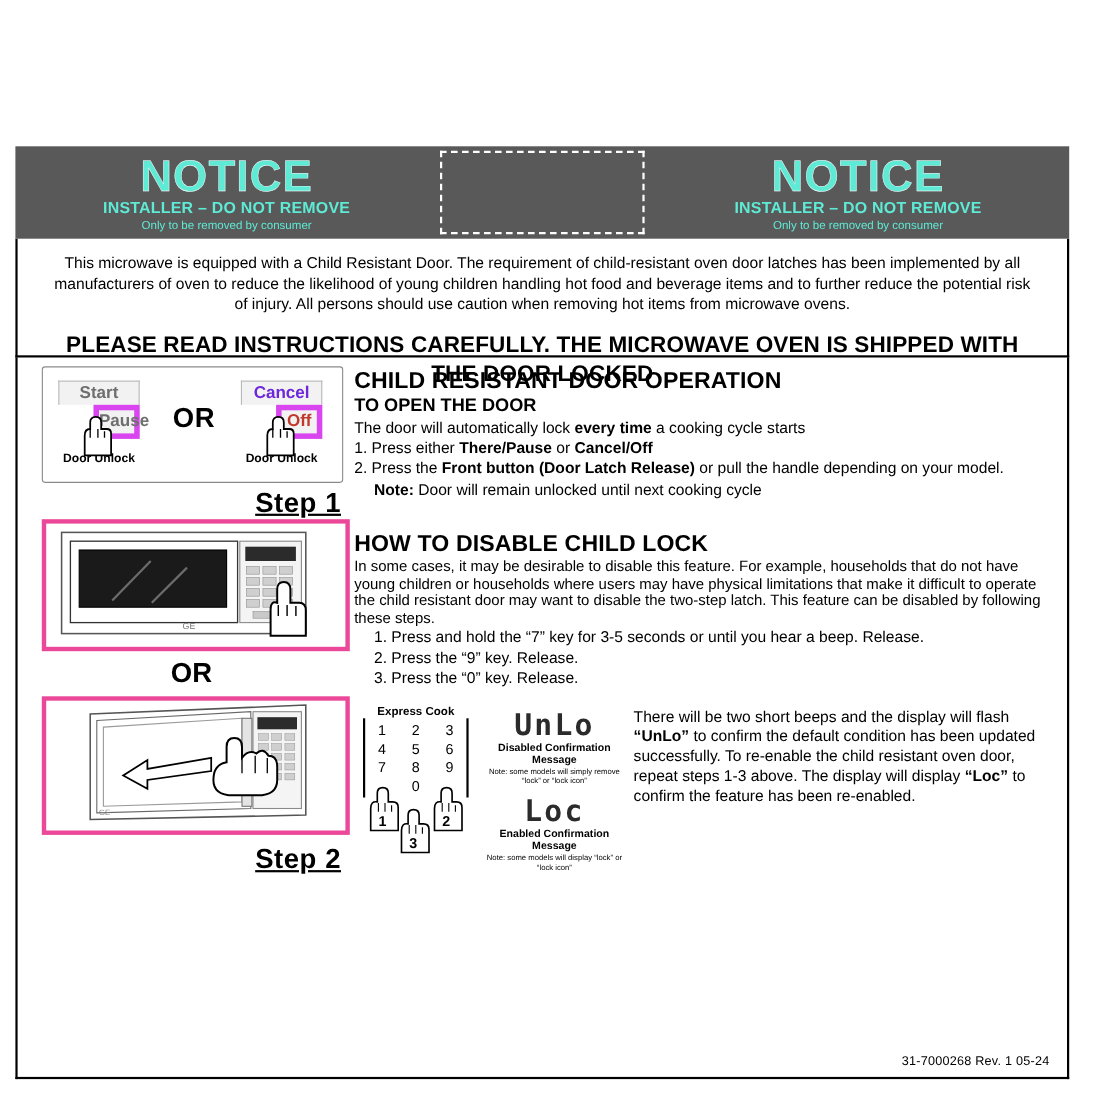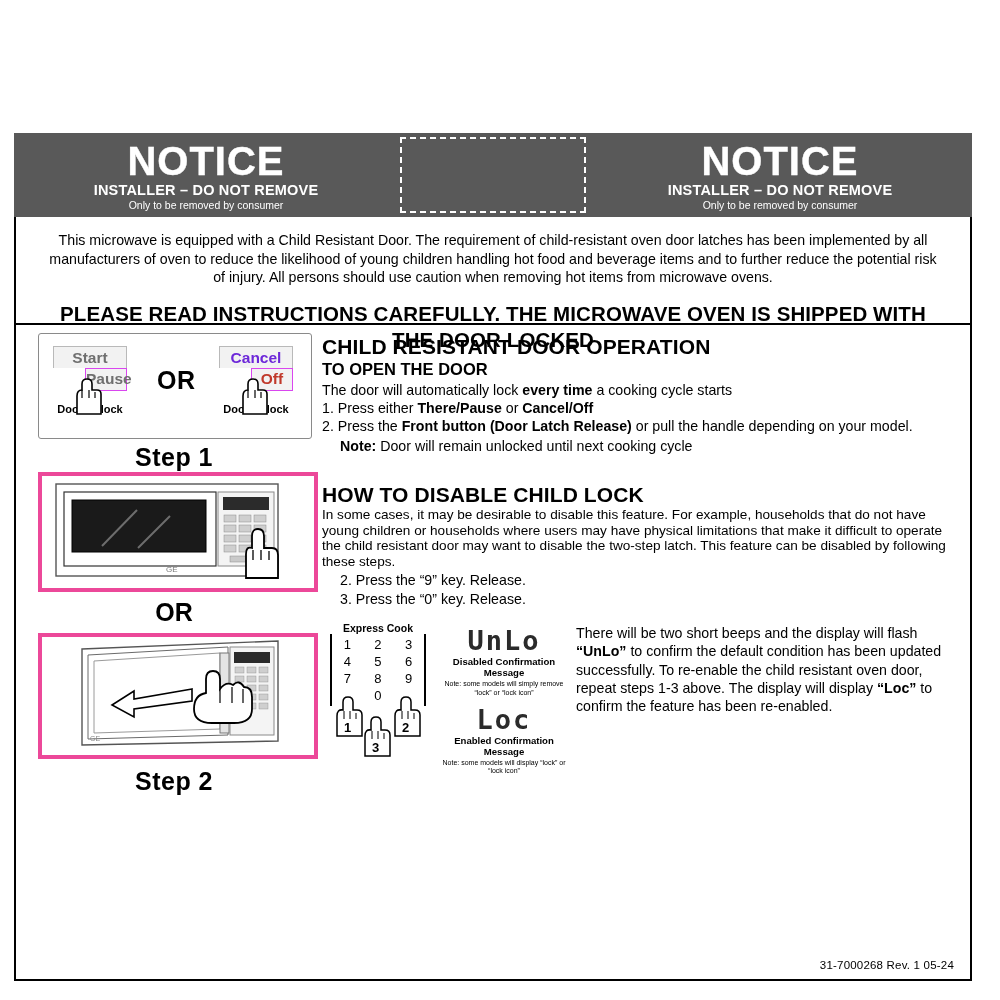--- a/index.html
+++ b/index.html
@@ -32,21 +32,21 @@
     background: #595959;
     display: flex;
     align-items: stretch;
   }
   .notice-block {
     flex: 1 1 0;
     display: flex;
     flex-direction: column;
     align-items: center;
     justify-content: center;
-    color: #ffffff;
+    color: #5eead4;
     padding-top: 2px;
   }
   .notice-title {
     font-size: 40px;
     font-weight: bold;
     letter-spacing: 1px;
     line-height: 40px;
     -webkit-text-stroke: 0.4px #fff;
   }
   .notice-sub {
@@ -140,21 +140,21 @@
     border: 1px solid #b9b9b9;
     border-bottom: none;
     font-size: 15.5px;
     font-weight: bold;
     padding: 2px 0 1px 0;
     background: #f2f2f2;
     color: #6f6f6f;
   }
   .btn-face .cap.red { color: #6d28d9; }
   .btn-face .cap2 {
-    border: 1px solid #d946ef;
+    border: 5px solid #d946ef;
     font-size: 15.5px;
     font-weight: bold;
     padding: 1px 0 2px 0;
     background: #f2f2f2;
     color: #6f6f6f;
     margin-left: 32px;
   }
   .btn-face .cap2.red { color: #c0392b; }
   .unlock-label {
     font-size: 11px;
@@ -162,24 +162,25 @@
     margin-top: 12px;
     white-space: nowrap;
   }
   .or-word {
     position: absolute;
     font-size: 25px;
     font-weight: bold;
     letter-spacing: 0.5px;
   }
   .step-label {
-    text-align: center;
+    text-align: right;
     font-size: 25px;
     font-weight: bold;
     letter-spacing: 0.5px;
+    text-decoration: underline;
   }
   .step1-label { margin-top: 4px; margin-left: 14px; width: 272px;}
 
   
   .mw-box {
     width: 272px;
     height: 112px;
     border: 4px solid #ec4899;
     margin-left: 14px;
     position: relative;
@@ -466,20 +467,21 @@
         <span>2. Press the </span><span class="bold">Front button (Door Latch Release)</span><span> or pull the handle depending on your model.</span>
       </p>
       <p class="note-line">
         <span class="bold">Note:</span><span> Door will remain unlocked until next cooking cycle</span>
       </p>
 
       <div class="sec2">
         <h2 class="sec-title">HOW TO DISABLE CHILD LOCK</h2>
         <p class="tight">In some cases, it may be desirable to disable this feature. For example, households that do not have young children or households where users may have physical limitations that make it difficult to operate the child resistant door may want to disable the two-step latch. This feature can be disabled by following these steps.</p>
         <ol class="steps" style="list-style:none; padding-left:18px;">
+          <li>1. Press and hold the “7” key for 3-5 seconds or until you hear a beep. Release.</li>
           <li>2. Press the “9” key. Release.</li>
           <li>3. Press the “0” key. Release.</li>
         </ol>
       </div>
 
       <div class="bottom-row">
         <div class="keypad-col">
           <div class="express-label">Express Cook</div>
           <div class="keypad">
             <div class="krow">

